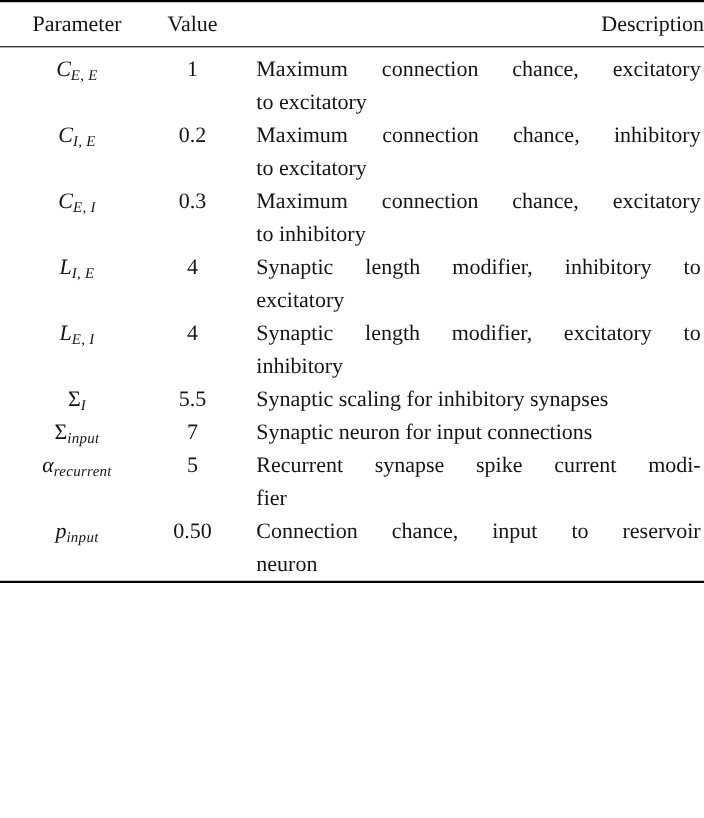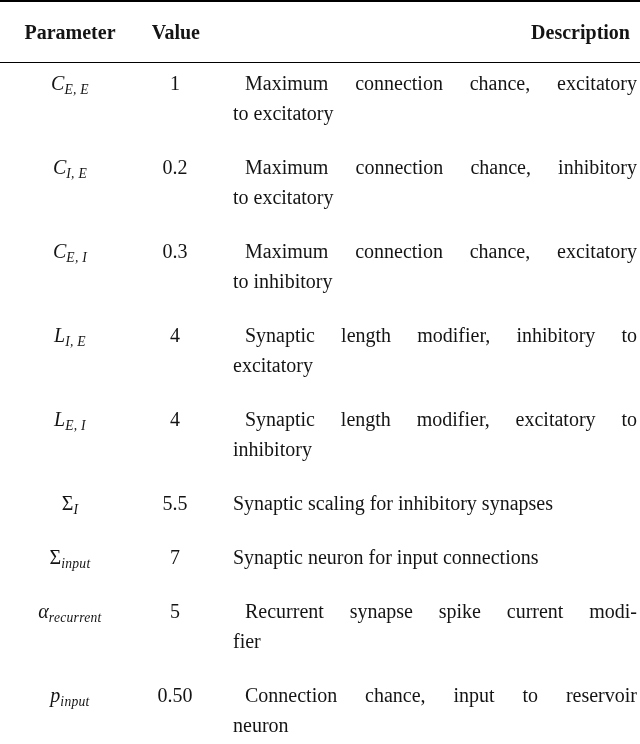--- a/index.html
+++ b/index.html
@@ -22,32 +22,32 @@
     font-size: 20px;
     color: #141414;
     border-top: 2px solid #000000;
     border-bottom: 2px solid #000000;
   }
   col.c-param { width: 140px; }
   col.c-value { width: 70px; }
   col.c-desc  { width: 430px; }
 
   thead th {
-    font-weight: bold;
+    font-weight: normal;
     height: 40px;
-    padding: 10px;
+    padding: 0;
     vertical-align: middle;
     border-bottom: 1.5px solid #000000;
   }
   th.h-param { text-align: center; }
-  th.h-value { text-align: right; }
+  th.h-value { text-align: center; }
   th.h-desc  { text-align: right; padding-left: 23px; }
 
   tbody td {
-    padding: 12px;
+    padding: 0;
     vertical-align: top;
     line-height: 30px;
   }
   tbody tr:first-child td { padding-top: 5px; }
 
   td.param { text-align: center; }
   .pbase { font-style: normal; }
   .pbase.italic { font-style: italic; }
   sub.psub {
     font-style: italic;
@@ -55,21 +55,20 @@
     line-height: 0;
     vertical-align: -0.28em;
     letter-spacing: 0.02em;
   }
   td.value { text-align: center; }
   td.desc  { padding-left: 23px; padding-right: 3px; }
   .dline   { line-height: 30px; text-align: left; }
   .dline.just {
     text-align: justify;
     text-align-last: justify;
-    margin-left: 12px;
   }
 </style>
 </head>
 <body>
 
 <div class="page">
   <table class="params">
     <colgroup>
       <col class="c-param">
       <col class="c-value">

